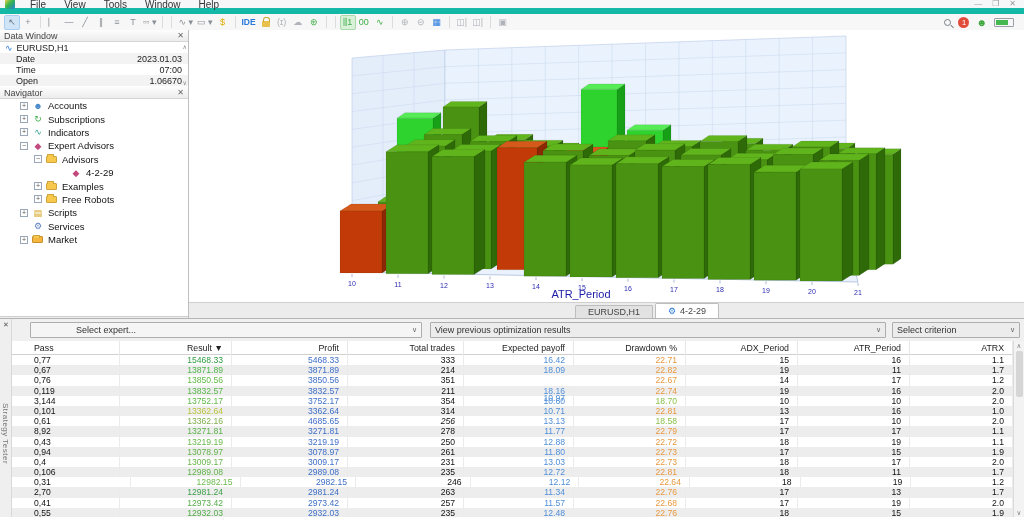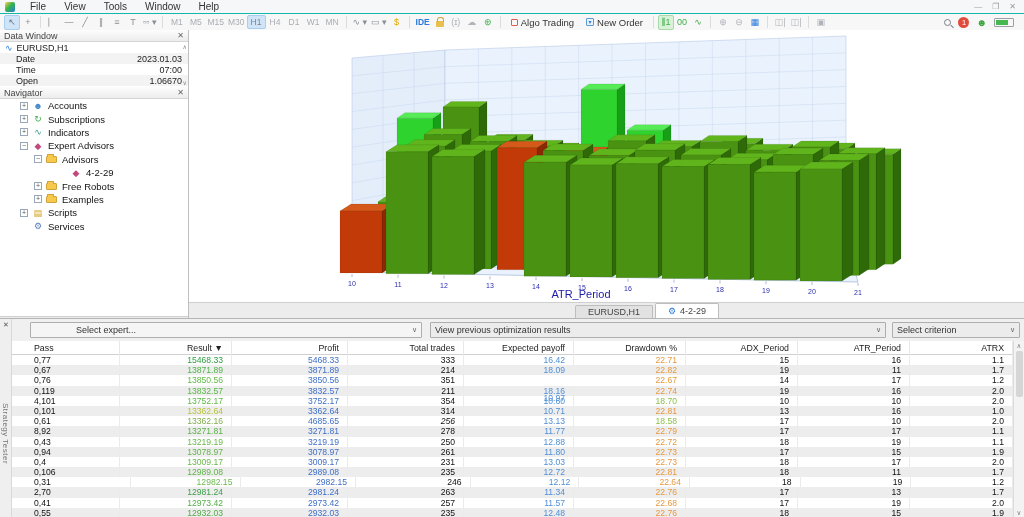--- a/index.html
+++ b/index.html
@@ -1,20 +1,20 @@
 <!DOCTYPE html>
 <html><head>
 <meta charset="utf-8">
 <style>
   * { box-sizing: border-box; margin: 0; padding: 0; }
   html,body { width:1024px; height:517px; overflow:hidden; }
   body { font-family:"Liberation Sans", sans-serif; background:#fff; position:relative; font-size:10px; color:#222; }
 
   
-  #menubar { position:absolute; left:0; top:0; width:1024px; height:14px; background:#f6f7f8; display:flex; align-items:center; border-bottom:1px solid #14b8a6; }
+  #menubar { position:absolute; left:0; top:0; width:1024px; height:14px; background:#f6f7f8; display:flex; align-items:center; border-bottom:6px solid #14b8a6; }
   .mt-logo { width:10px; height:10px; margin:0 6px 0 5px; border-radius:2px;
     background:linear-gradient(135deg,#ffd34d 0%,#39b54a 45%,#1d7fd6 100%); flex:0 0 auto; }
   .menu-item { padding:0 9px; font-size:10px; color:#333; line-height:13px; cursor:default; }
   #win-controls { margin-left:auto; display:flex; gap:10px; padding-right:8px; color:#9a9a9a; font-size:8px; line-height:12px; }
 
   
   #toolbar { position:absolute; left:0; top:14px; width:1024px; height:17px; background:#f7f7f7; border-bottom:1px solid #d8d8d8; display:flex; align-items:center; padding-left:4px; }
   .tb-group { display:flex; align-items:center; height:16px; }
   .tb-sep { width:1px; height:12px; background:#dcdcdc; margin:0 4px; flex:0 0 auto; }
   .tb-btn { min-width:16px; height:15px; display:flex; align-items:center; justify-content:center; padding:0 2px; border-radius:2px; color:#8a8f96; font-size:9px; line-height:14px; }
@@ -119,58 +119,37 @@
     <span class="tb-sep"></span>
     <span class="tb-btn">⎸</span>
     <span class="tb-btn">—</span>
     <span class="tb-btn">╱</span>
     <span class="tb-btn">∥</span>
     <span class="tb-btn">≡</span>
     <span class="tb-btn">T</span>
     <span class="tb-btn">▫▫ ▾</span>
   </div>
   <span class="tb-sep"></span>
-  <div class="tb-group">
-    <span class="tf">M1</span>
-    <span class="tf">M5</span>
-    <span class="tf">M15</span>
-    <span class="tf">M30</span>
-    <span class="tf sel">H1</span>
-    <span class="tf">H4</span>
-    <span class="tf">D1</span>
-    <span class="tf">W1</span>
-    <span class="tf">MN</span>
-  </div>
   <span class="tb-sep"></span>
   <div class="tb-group">
     <span class="tb-btn">∿ ▾</span>
     <span class="tb-btn">▭ ▾</span>
     <span class="tb-btn yellow-ic">$</span>
     <span class="tb-sep"></span>
     <span class="tb-btn">
         <span class="ide-txt">IDE</span>
       </span>
     <span class="tb-btn">
         <span class="lock-ic"></span>
       </span>
     <span class="tb-btn gray">(ɪ)</span>
     <span class="tb-btn gray">☁</span>
     <span class="tb-btn green-ic">⊛</span>
   </div>
   <span class="tb-sep"></span>
-  <div class="tb-group">
-    <span class="tb-label-btn">
-      <span class="sq-red"></span>
-      <span>Algo Trading</span>
-    </span>
-    <span class="tb-label-btn">
-      <span class="sq-blue">▾</span>
-      <span>New Order</span>
-    </span>
-  </div>
   <span class="tb-sep"></span>
   <div class="tb-group">
     <span class="tb-btn green-sel">⫼1</span>
     <span class="tb-btn green-ic">00</span>
     <span class="tb-btn green-ic">∿</span>
   </div>
   <span class="tb-sep"></span>
   <div class="tb-group">
     <span class="tb-btn gray">⊕</span>
     <span class="tb-btn gray">⊖</span>
@@ -249,36 +228,41 @@
           <span>Advisors</span>
         </div>
         <div class="nav-row" style="padding-left: 58px;">
           <span style="width: 12px; flex: 0 0 auto;"></span>
           <span class="nav-ic" style="color: rgb(194, 73, 126);">◆</span>
           <span>4-2-29</span>
         </div>
         <div class="nav-row" style="padding-left: 34px;">
           <span class="expand-box">+</span>
           <span class="folder-icon"></span>
-          <span>Free Robots</span>
+          <span>Examples</span>
         </div>
         <div class="nav-row" style="padding-left: 34px;">
           <span class="expand-box">+</span>
           <span class="folder-icon"></span>
-          <span>Examples</span>
+          <span>Free Robots</span>
         </div>
         <div class="nav-row" style="padding-left: 20px;">
           <span class="expand-box">+</span>
           <span class="nav-ic" style="color: rgb(212, 160, 23);">▤</span>
           <span>Scripts</span>
         </div>
         <div class="nav-row" style="padding-left: 20px;">
           <span style="width: 12px; flex: 0 0 auto;"></span>
           <span class="nav-ic" style="color: rgb(91, 127, 190);">⚙</span>
           <span>Services</span>
+        </div>
+        <div class="nav-row" style="padding-left: 20px;">
+          <span class="expand-box">+</span>
+          <span class="folder-icon bag"></span>
+          <span>Market</span>
         </div>
       </div>
     <div class="nav-tabs">
       <span class="ntab active">Common</span>
       <span class="ntab">Favorites</span>
     </div>
   </div>
 </div>
 
 <div id="chart-area">
@@ -564,21 +548,21 @@
           <span class="td" style="width: 112px; color: rgb(88, 182, 72);">13832.57</span>
           <span class="td" style="width: 116px; color: rgb(63, 111, 200);">3832.57</span>
           <span class="td" style="width: 116px; color: rgb(17, 17, 17);">211</span>
           <span class="td" style="width: 110px; color: rgb(79, 143, 216);">18.16</span>
           <span class="td" style="width: 112px; color: rgb(232, 153, 63);">22.74</span>
           <span class="td" style="width: 112px; color: rgb(17, 17, 17);">19</span>
           <span class="td" style="width: 112px; color: rgb(17, 17, 17);">16</span>
           <span class="td" style="width: 103px; color: rgb(17, 17, 17);">2.0</span>
         </div>
         <div class="trow">
-          <span class="td" style="width: 108px; color: rgb(17, 17, 17);">4,101</span>
+          <span class="td" style="width: 108px; color: rgb(17, 17, 17);">3,144</span>
           <span class="td" style="width: 112px; color: rgb(94, 185, 71);">13752.17</span>
           <span class="td" style="width: 116px; color: rgb(63, 111, 200);">3752.17</span>
           <span class="td" style="width: 116px; color: rgb(17, 17, 17);">354</span>
           <span class="td" style="width: 110px; color: rgb(79, 143, 216);">10.60</span>
           <span class="td" style="width: 112px; color: rgb(139, 195, 74);">18.70</span>
           <span class="td" style="width: 112px; color: rgb(17, 17, 17);">10</span>
           <span class="td" style="width: 112px; color: rgb(17, 17, 17);">10</span>
           <span class="td" style="width: 103px; color: rgb(17, 17, 17);">2.0</span>
         </div>
         <div class="trow alt">

